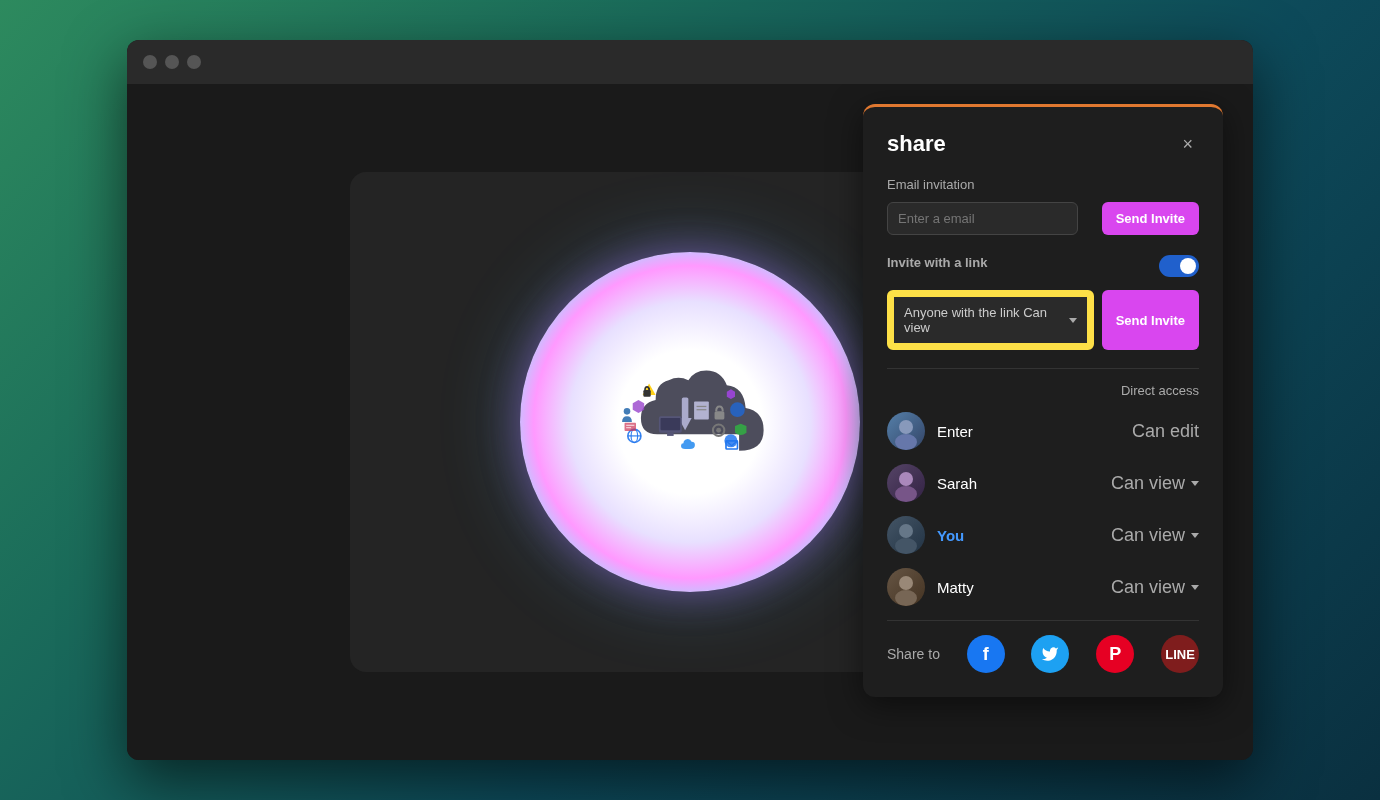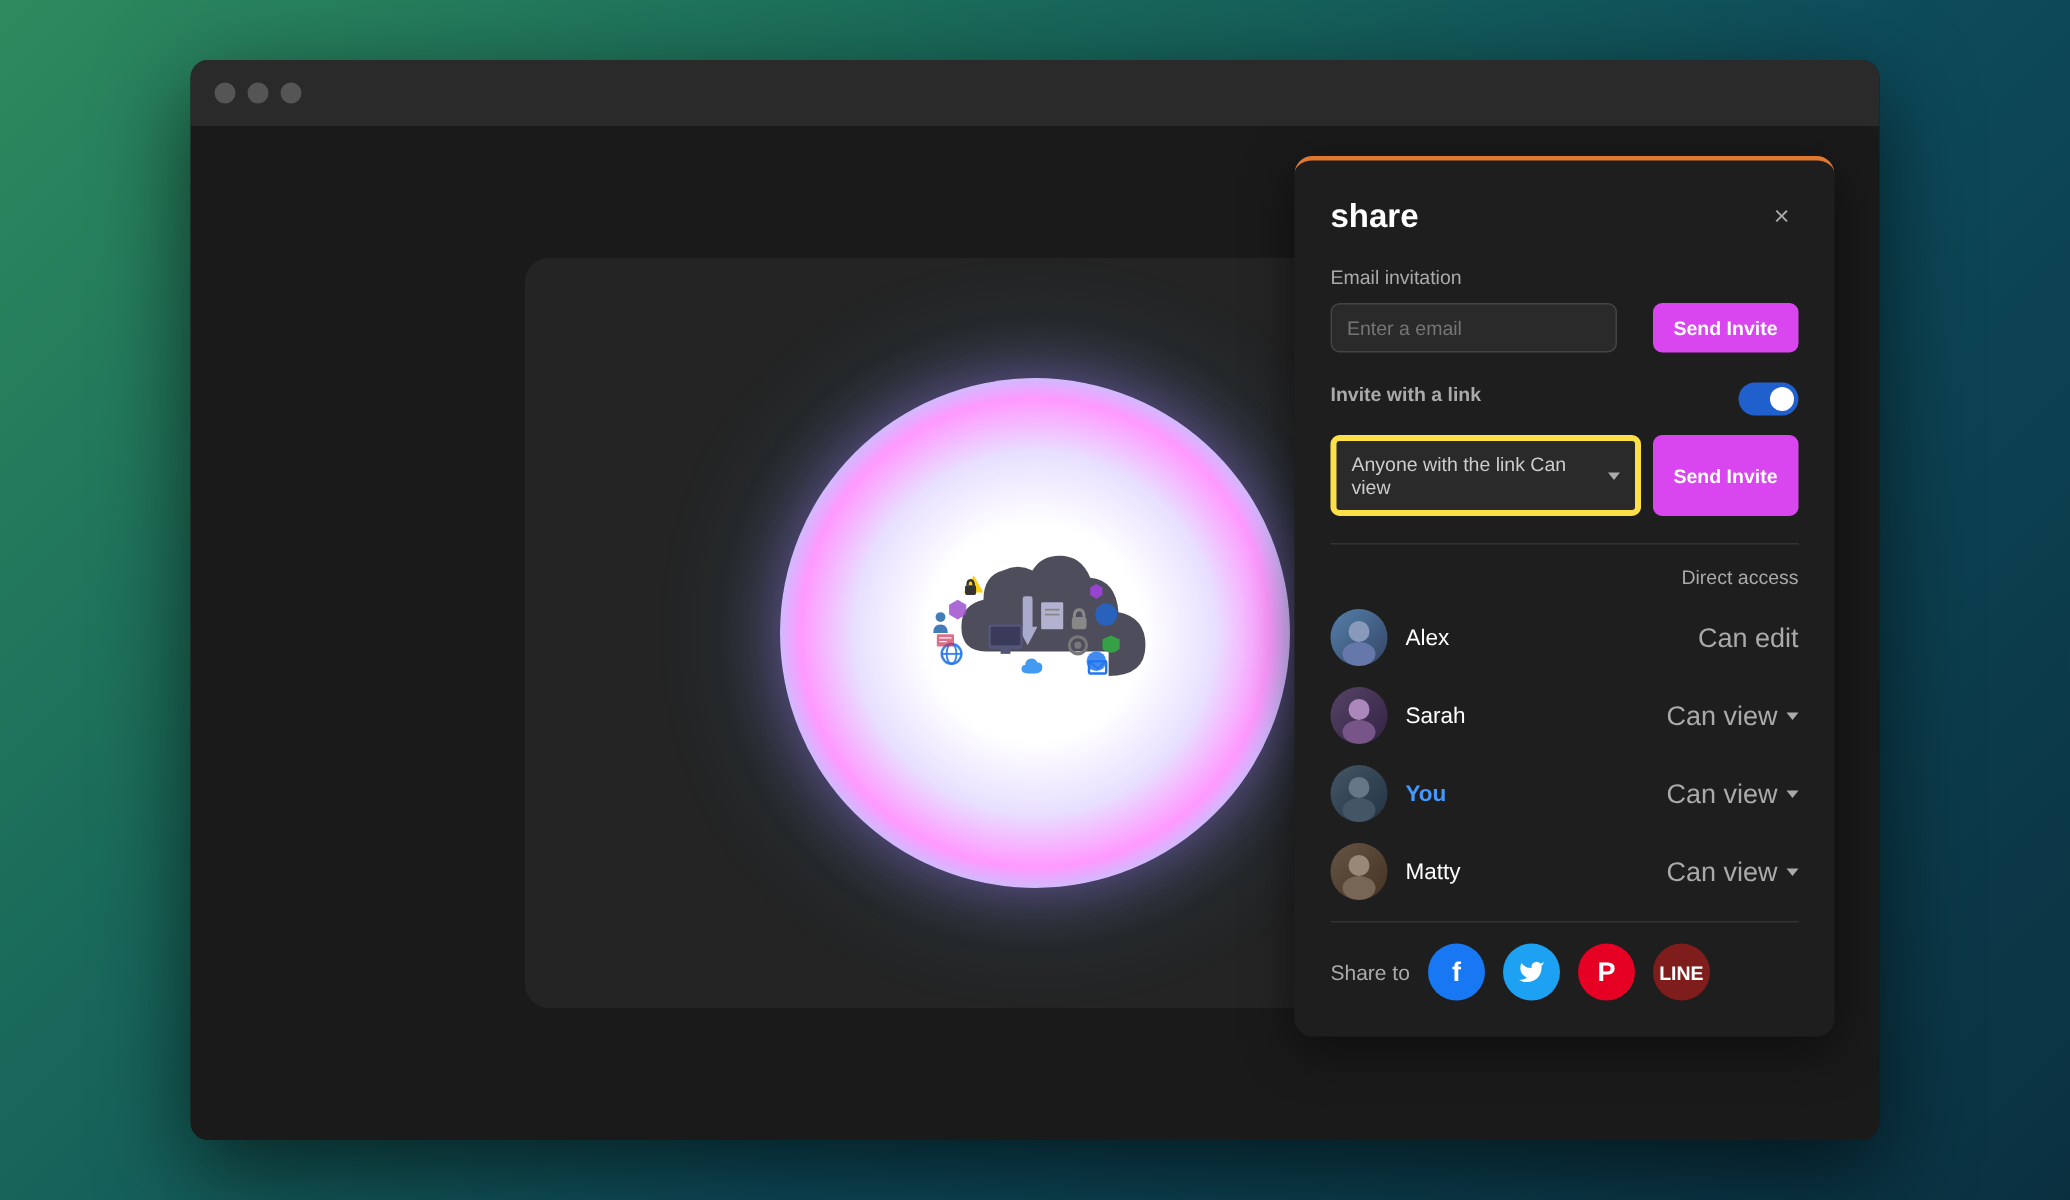--- a/index.html
+++ b/index.html
@@ -229,21 +229,21 @@
     }
 
     .link-row {
       display: flex;
       gap: 8px;
     }
 
     .link-dropdown {
       flex: 1;
       background: #2a2a2a;
-      border: 4px solid #fde047;
+      border: 7px solid #fde047;
       border-radius: 6px;
       padding: 8px 10px;
       color: #ccc;
       font-size: 13px;
       display: flex;
       align-items: center;
       justify-content: space-between;
       cursor: pointer;
     }
 
@@ -324,20 +324,21 @@
     .access-badge.no-dropdown {
       cursor: default;
     }
 
     
     .share-to-row {
       display: flex;
       align-items: center;
       gap: 12px;
       margin-top: 6px;
+      justify-content: space-between;
     }
 
     .share-to-label {
       font-size: 14px;
       color: #aaa;
     }
 
     .social-btn {
       width: 38px;
       height: 38px;
@@ -475,21 +476,21 @@
 
       <div class="direct-access-label">Direct access</div>
 
       <div class="user-row">
         <div class="avatar avatar-alex">
           <svg width="38" height="38" viewBox="0 0 38 38">
               <circle cx="19" cy="15" r="7" fill="#8899bb"></circle>
               <ellipse cx="19" cy="30" rx="11" ry="8" fill="#6677aa"></ellipse>
             </svg>
         </div>
-        <span class="user-name">Alex</span>
+        <span class="user-name">Enter</span>
         <span class="access-badge no-dropdown">Can edit</span>
       </div>
 
       <div class="user-row">
         <div class="avatar avatar-sarah">
           <svg width="38" height="38" viewBox="0 0 38 38">
               <circle cx="19" cy="15" r="7" fill="#aa88bb"></circle>
               <ellipse cx="19" cy="30" rx="11" ry="8" fill="#775588"></ellipse>
             </svg>
         </div>

